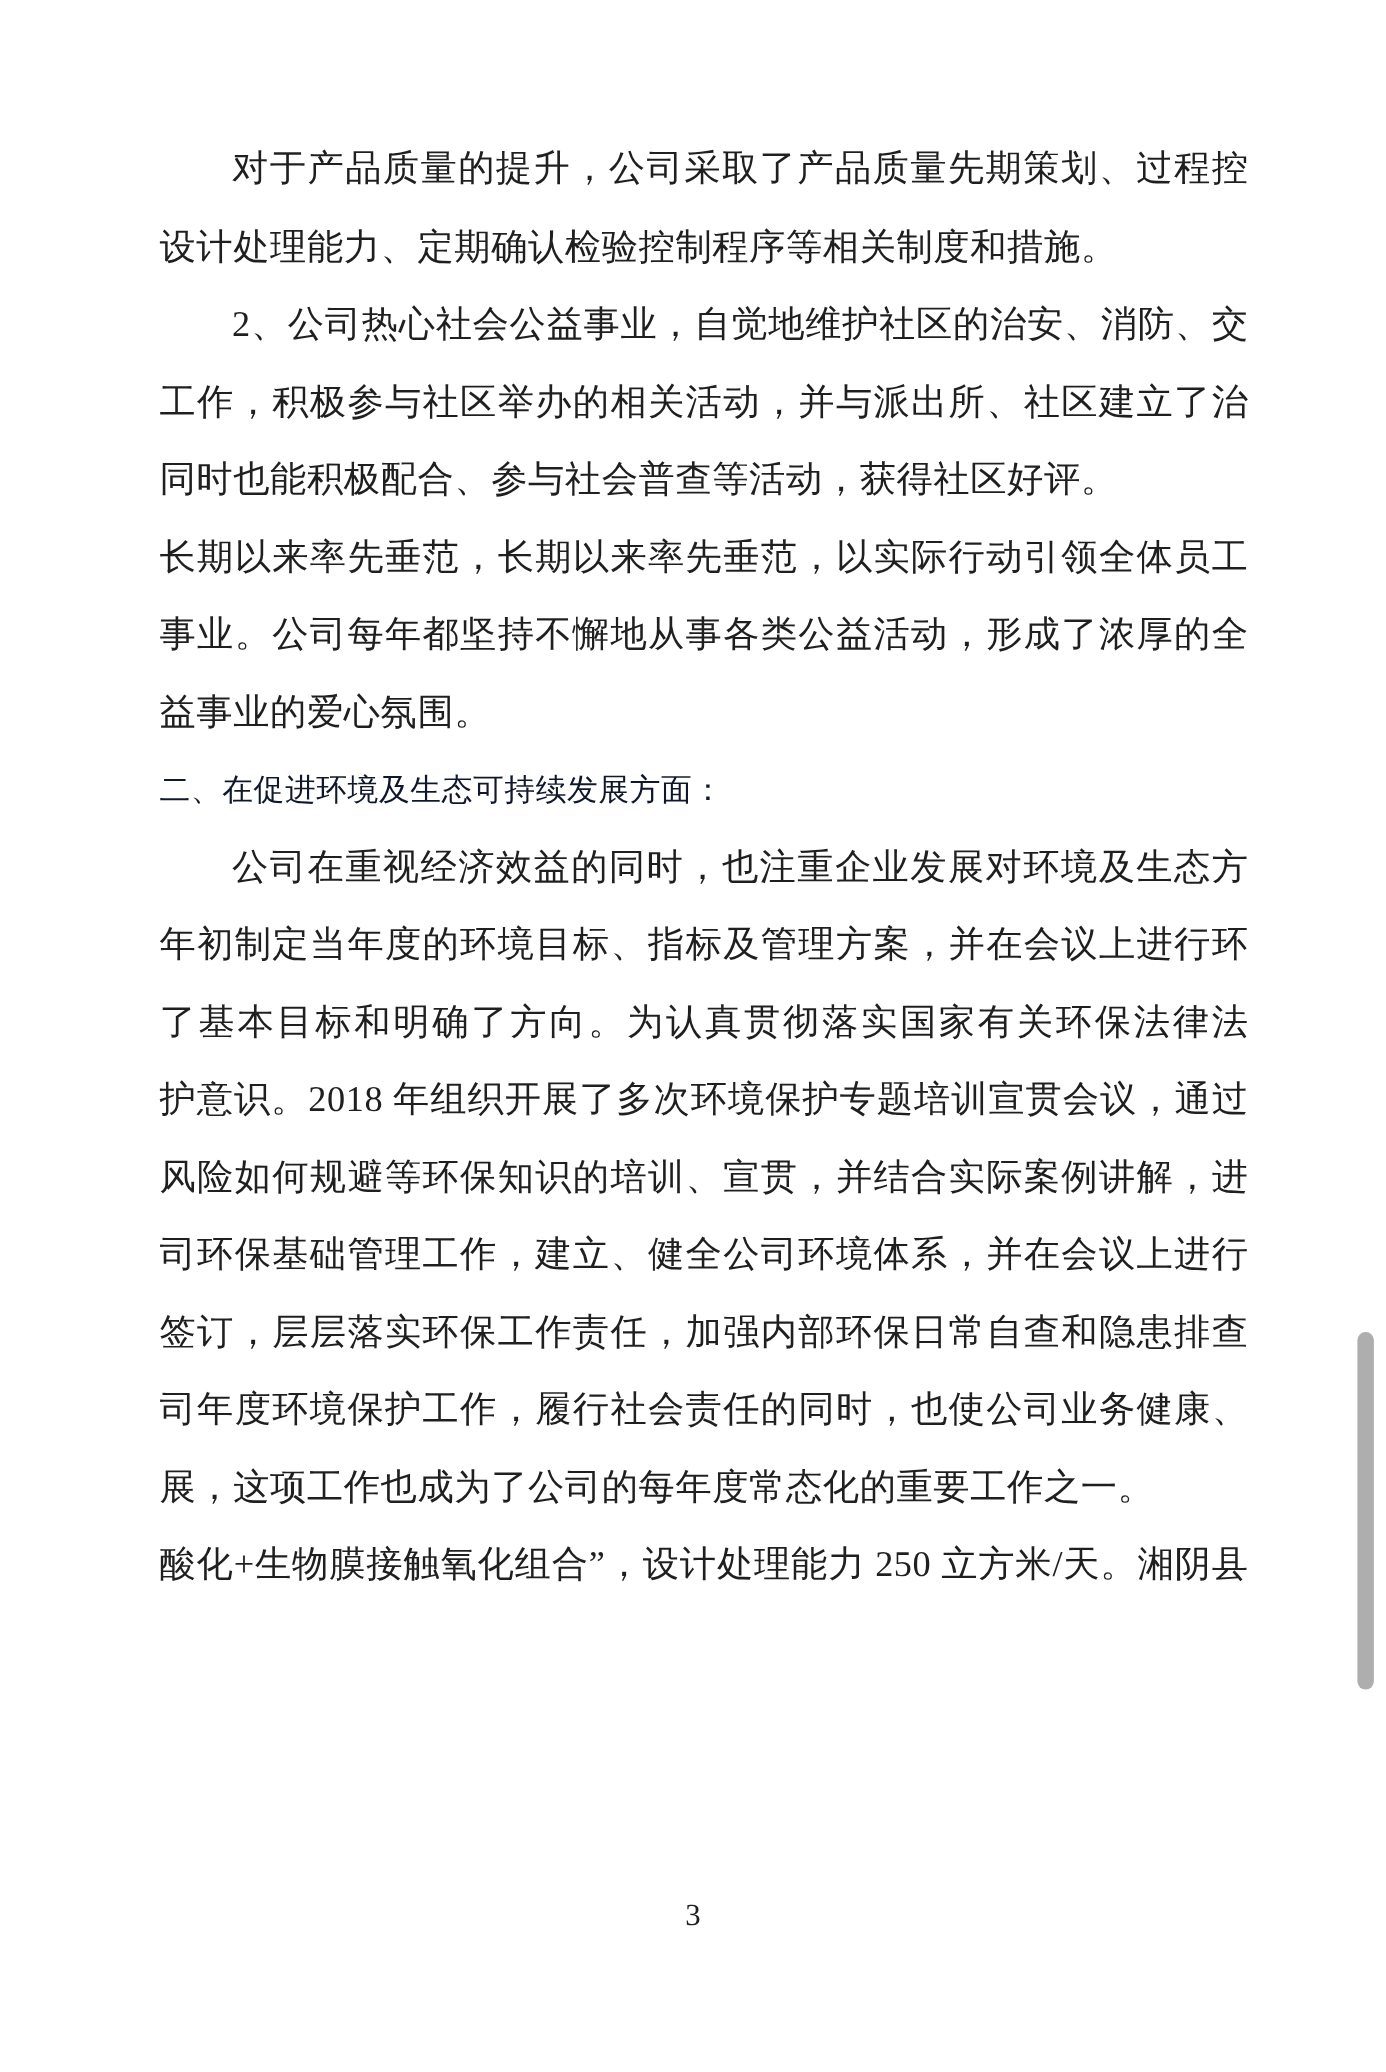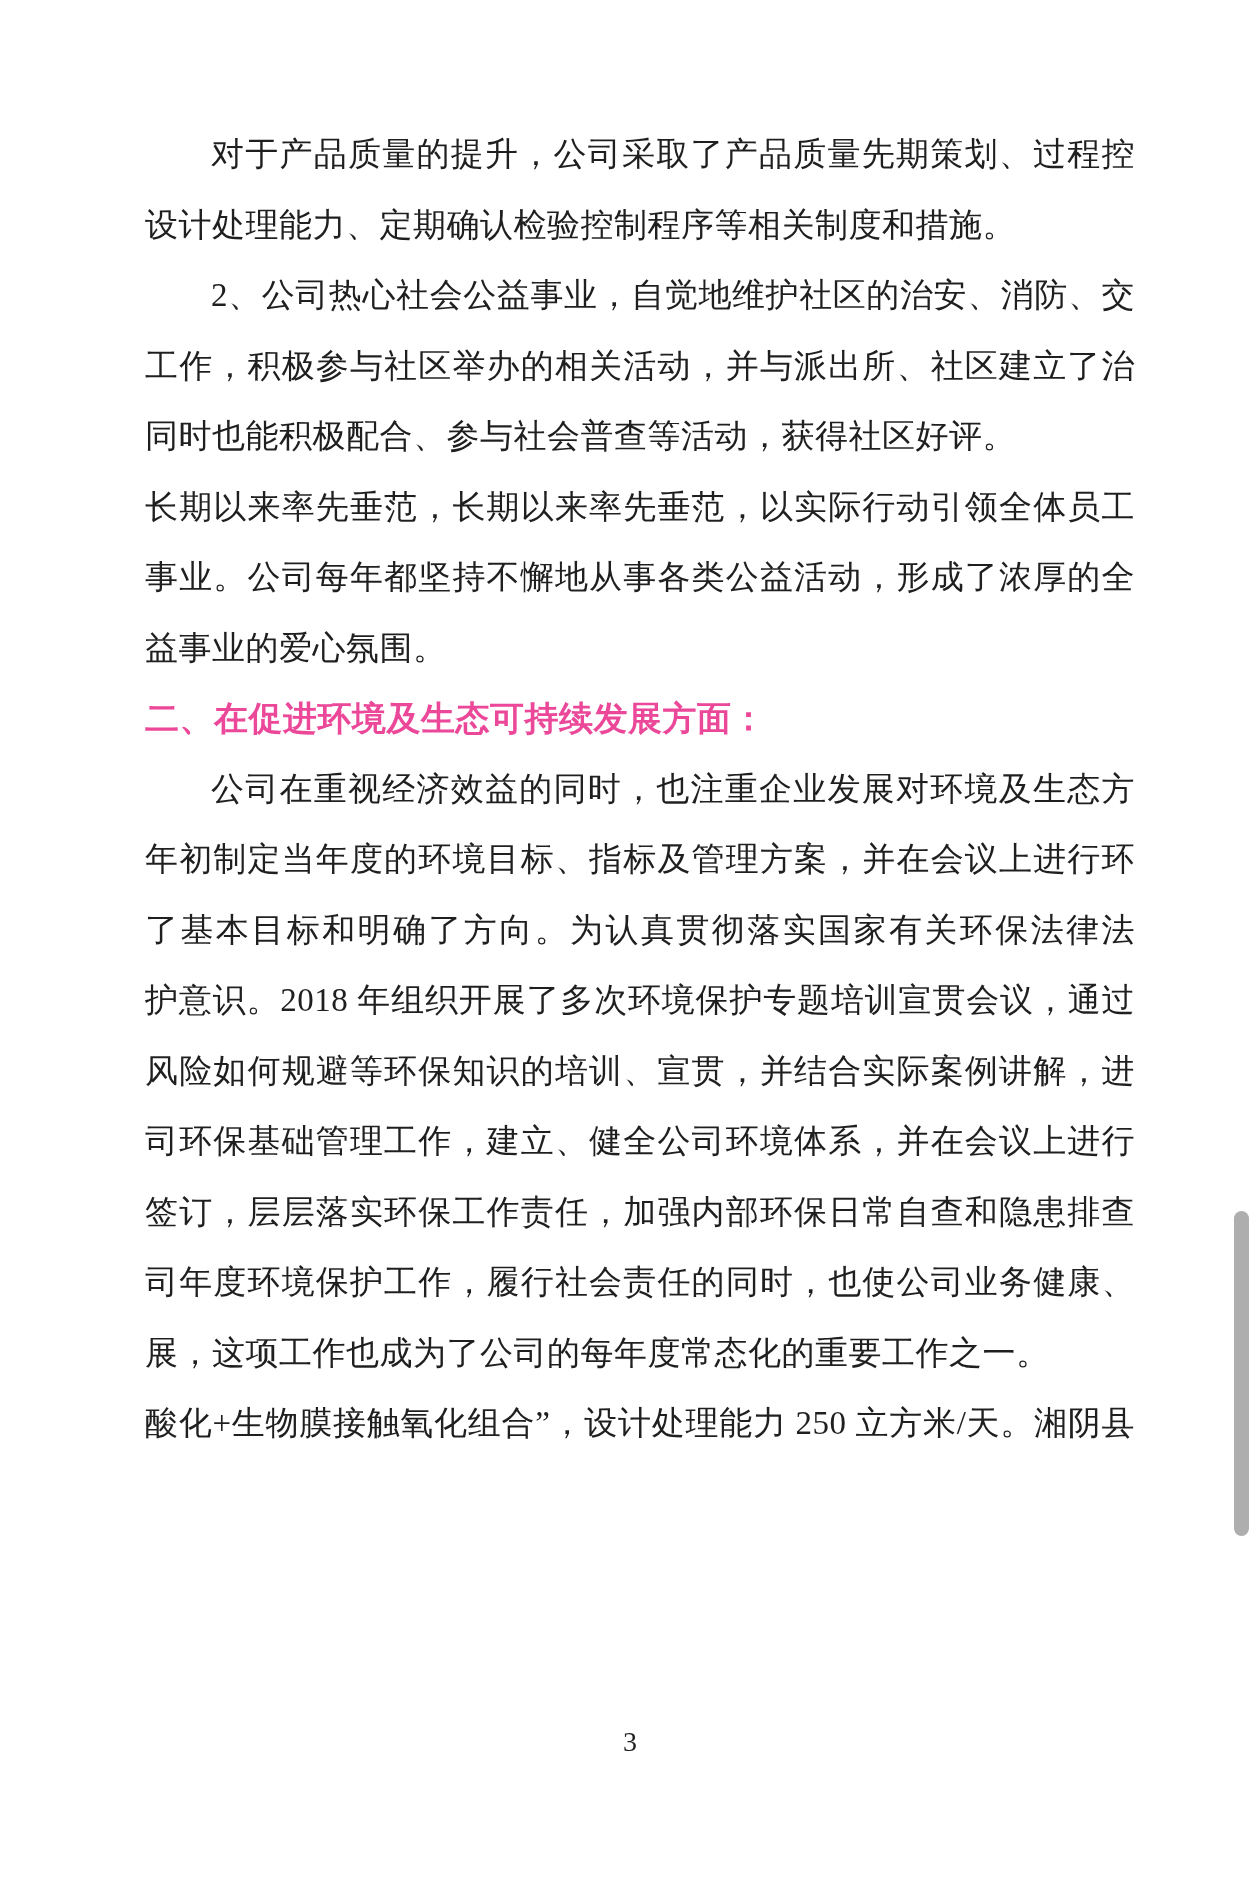--- a/index.html
+++ b/index.html
@@ -38,23 +38,23 @@
     letter-spacing: 0.5px;
   }
   .line.indent {
     text-indent: 2em;
   }
   .line.para-end {
     text-align-last: left;
   }
   .line.heading {
     font-family: "Liberation Sans", "DejaVu Sans", sans-serif;
-    font-weight: bold;
-    font-size: 34px;
-    color: #ec4899;
+    font-weight: normal;
+    font-size: 28px;
+    color: #0f172a;
     text-align-last: left;
   }
   .page-footer {
     position: absolute;
     left: 0;
     top: 1722px;
     width: 1260px;
     text-align: center;
     font-size: 28px;
     line-height: 40px;

